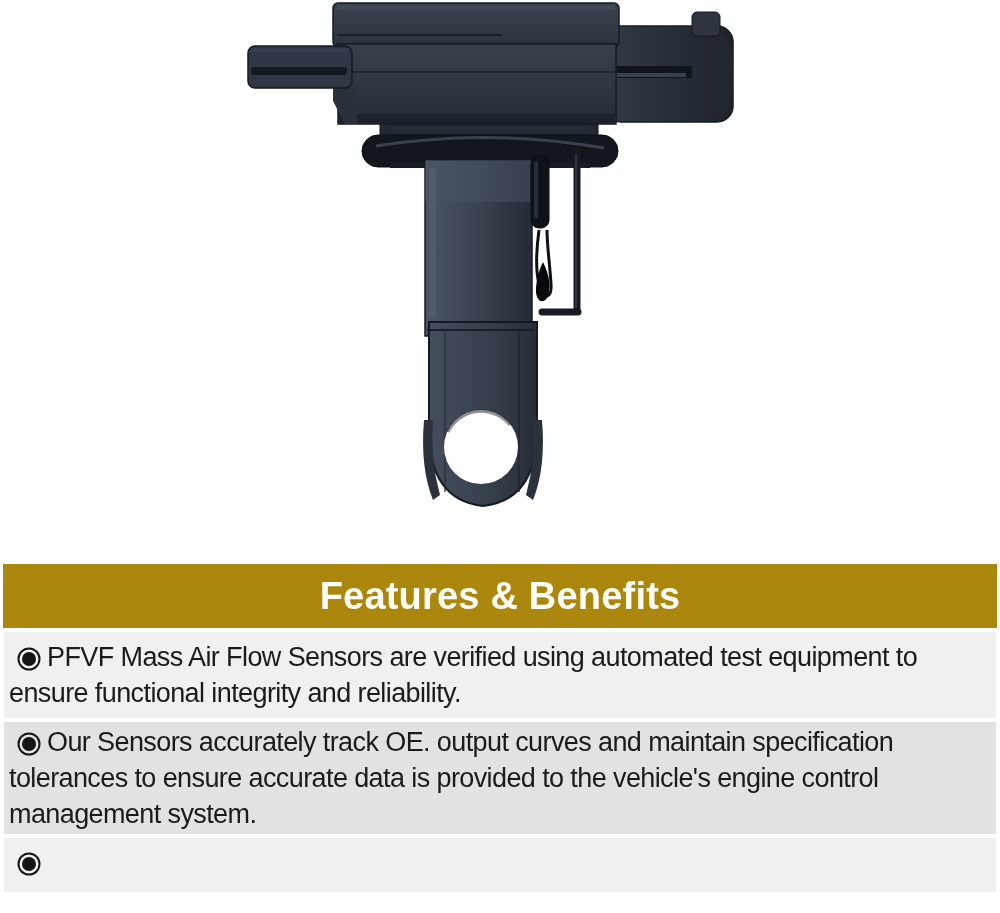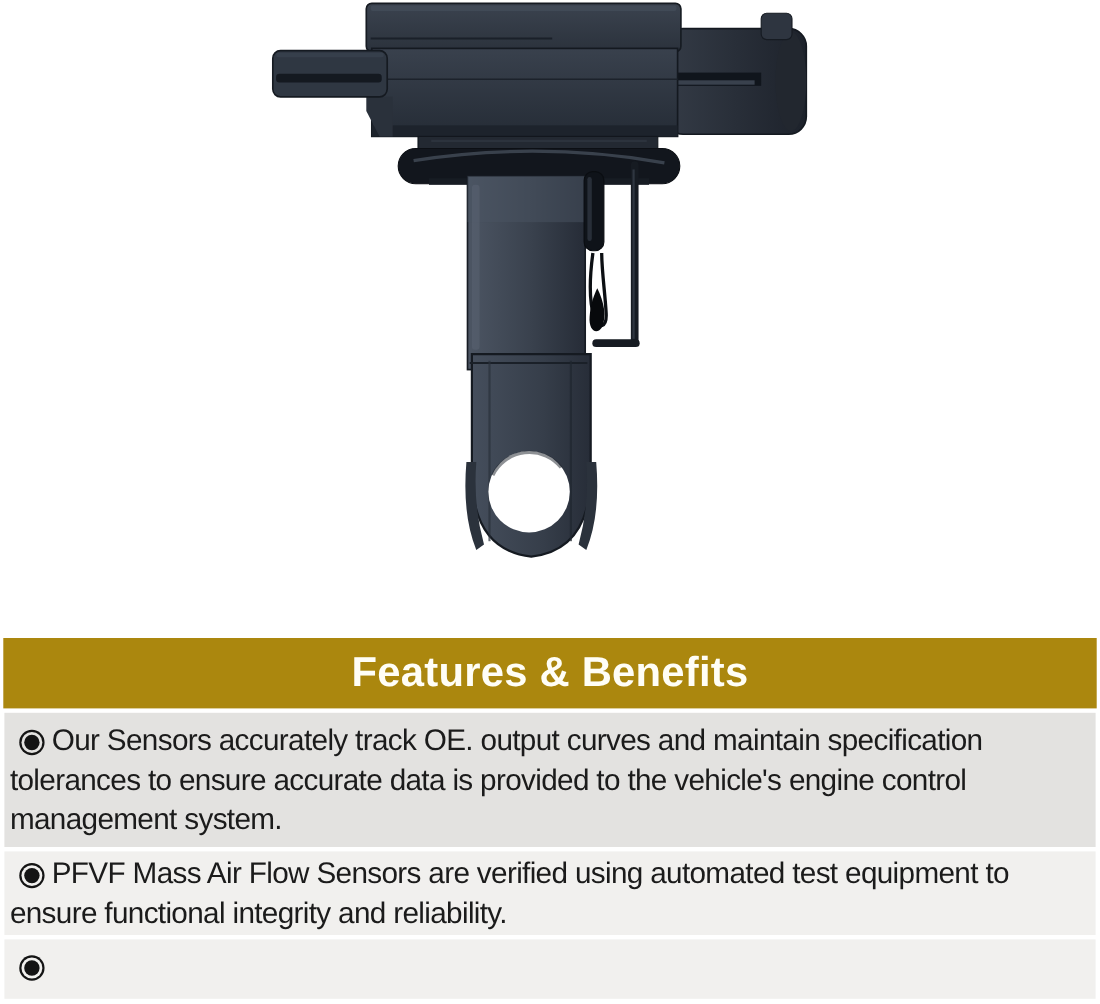--- a/index.html
+++ b/index.html
@@ -8,21 +8,21 @@
     font-family:"Liberation Sans", sans-serif;
   }
   
   .product-area{
     height:564px;display:flex;justify-content:center;align-items:flex-start;
     background:#ffffff;
   }
   .product-area svg{display:block;}
   
   .banner{
-    height:64px;margin:16px 3px 4px 3px;background:#AB870E;
+    height:64px;margin:0 3px 4px 3px;background:#AB870E;
     display:flex;align-items:center;justify-content:center;text-align:center;
   }
   .banner h1{
     margin:0;font-size:38px;font-weight:bold;color:#FFFEF6;
     letter-spacing:0.2px;
   }
   
   .features{color:#1B1B1B;}
   .row{
     margin:0 4px 4px 4px;
@@ -136,24 +136,24 @@
         <path d="M336,154 V308" stroke="#2F3640" stroke-width="2" fill="none"></path>
       </g>
     </svg>
   </div>
 
   <div class="banner">
     <h1>Features &amp; Benefits</h1>
   </div>
 
   <div class="features">
+    <div class="row row-a">
+      <p><span class="bullet"></span><span>PFVF Mass Air Flow Sensors are verified using automated test equipment to ensure functional integrity and reliability.</span></p>
+    </div>
     <div class="row row-b">
       <p><span class="bullet"></span><span>Our Sensors accurately track OE. output curves and maintain specification tolerances to ensure accurate data is provided to the vehicle's engine control management system.</span></p>
-    </div>
-    <div class="row row-a">
-      <p><span class="bullet"></span><span>PFVF Mass Air Flow Sensors are verified using automated test equipment to ensure functional integrity and reliability.</span></p>
     </div>
     <div class="row row-a">
       <p><span class="bullet"></span></p>
     </div>
   </div>
 
 </div>
 
 </body></html>

